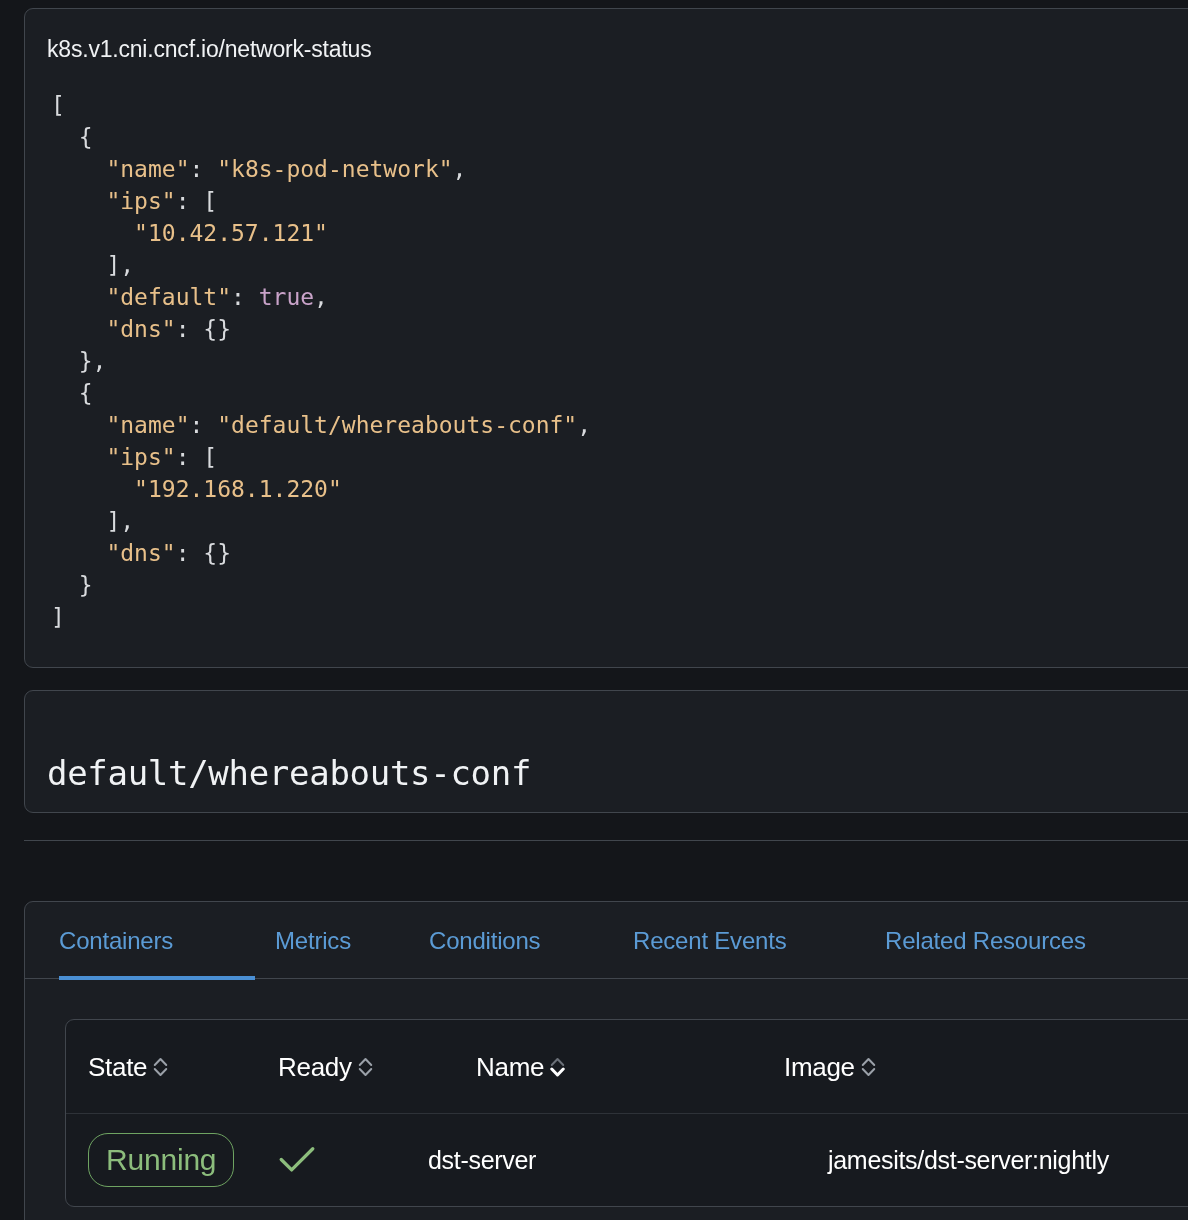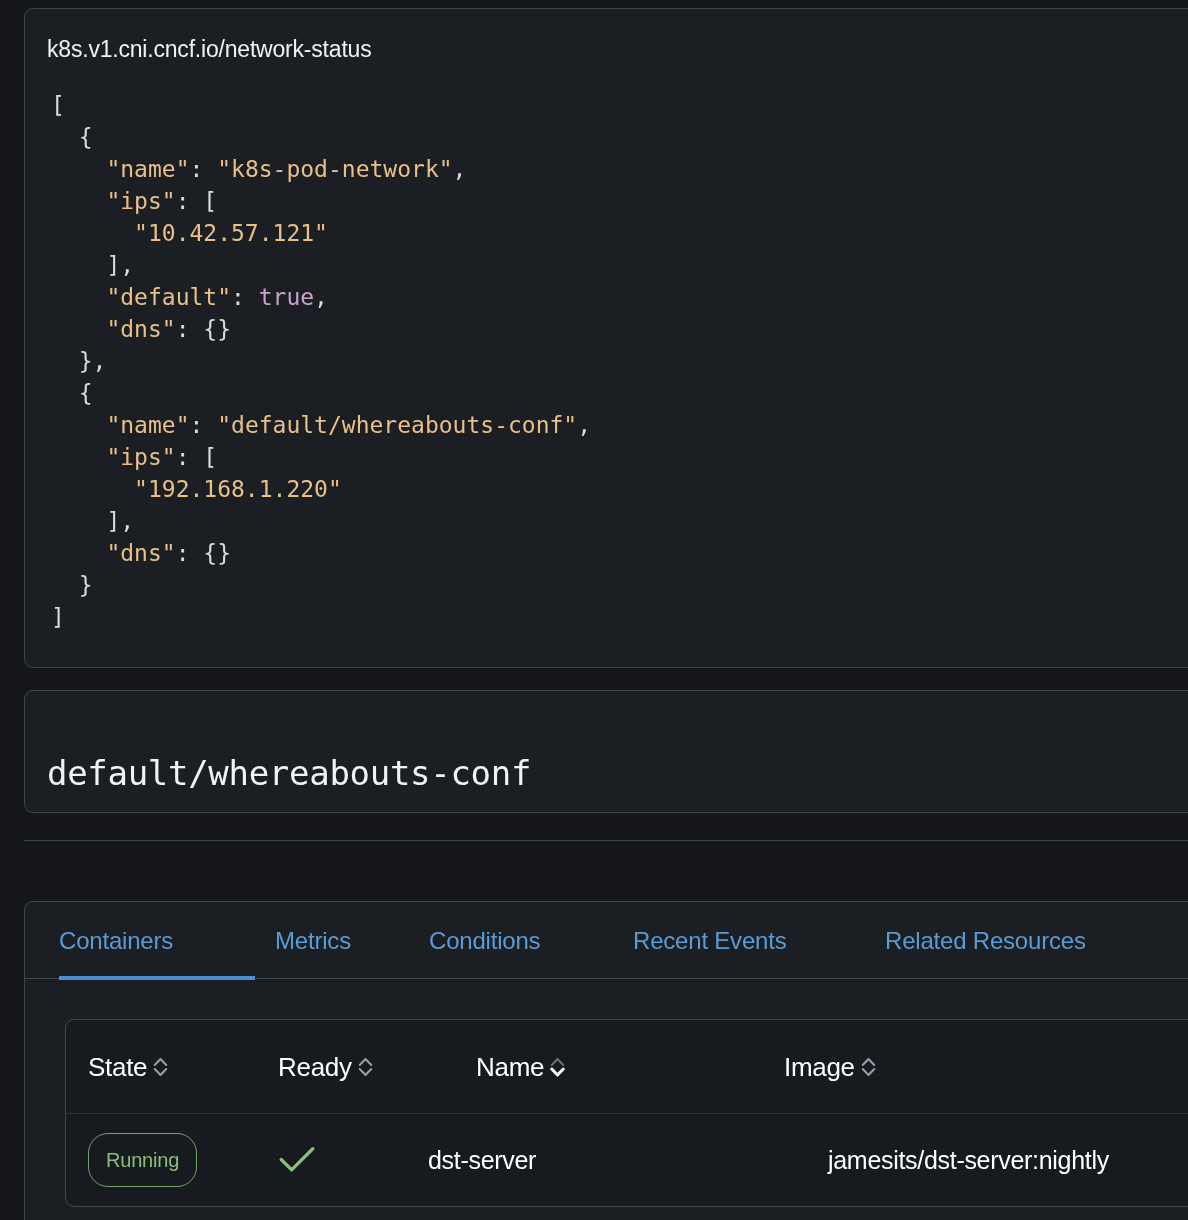--- a/index.html
+++ b/index.html
@@ -208,21 +208,21 @@
 
   .status-pill {
     display: inline-flex;
     align-items: center;
     justify-content: center;
     height: 54px;
     padding: 0 17px;
     border: 1px solid #6fa462;
     border-radius: 20px;
     color: #8cbd7c;
-    font-size: 20px;
+    font-size: 30px;
     letter-spacing: -0.2px;
     background: transparent;
   }
 
   .check-icon { display: block; }
 </style>
 </head>
 <body>
 
 <div class="page">

